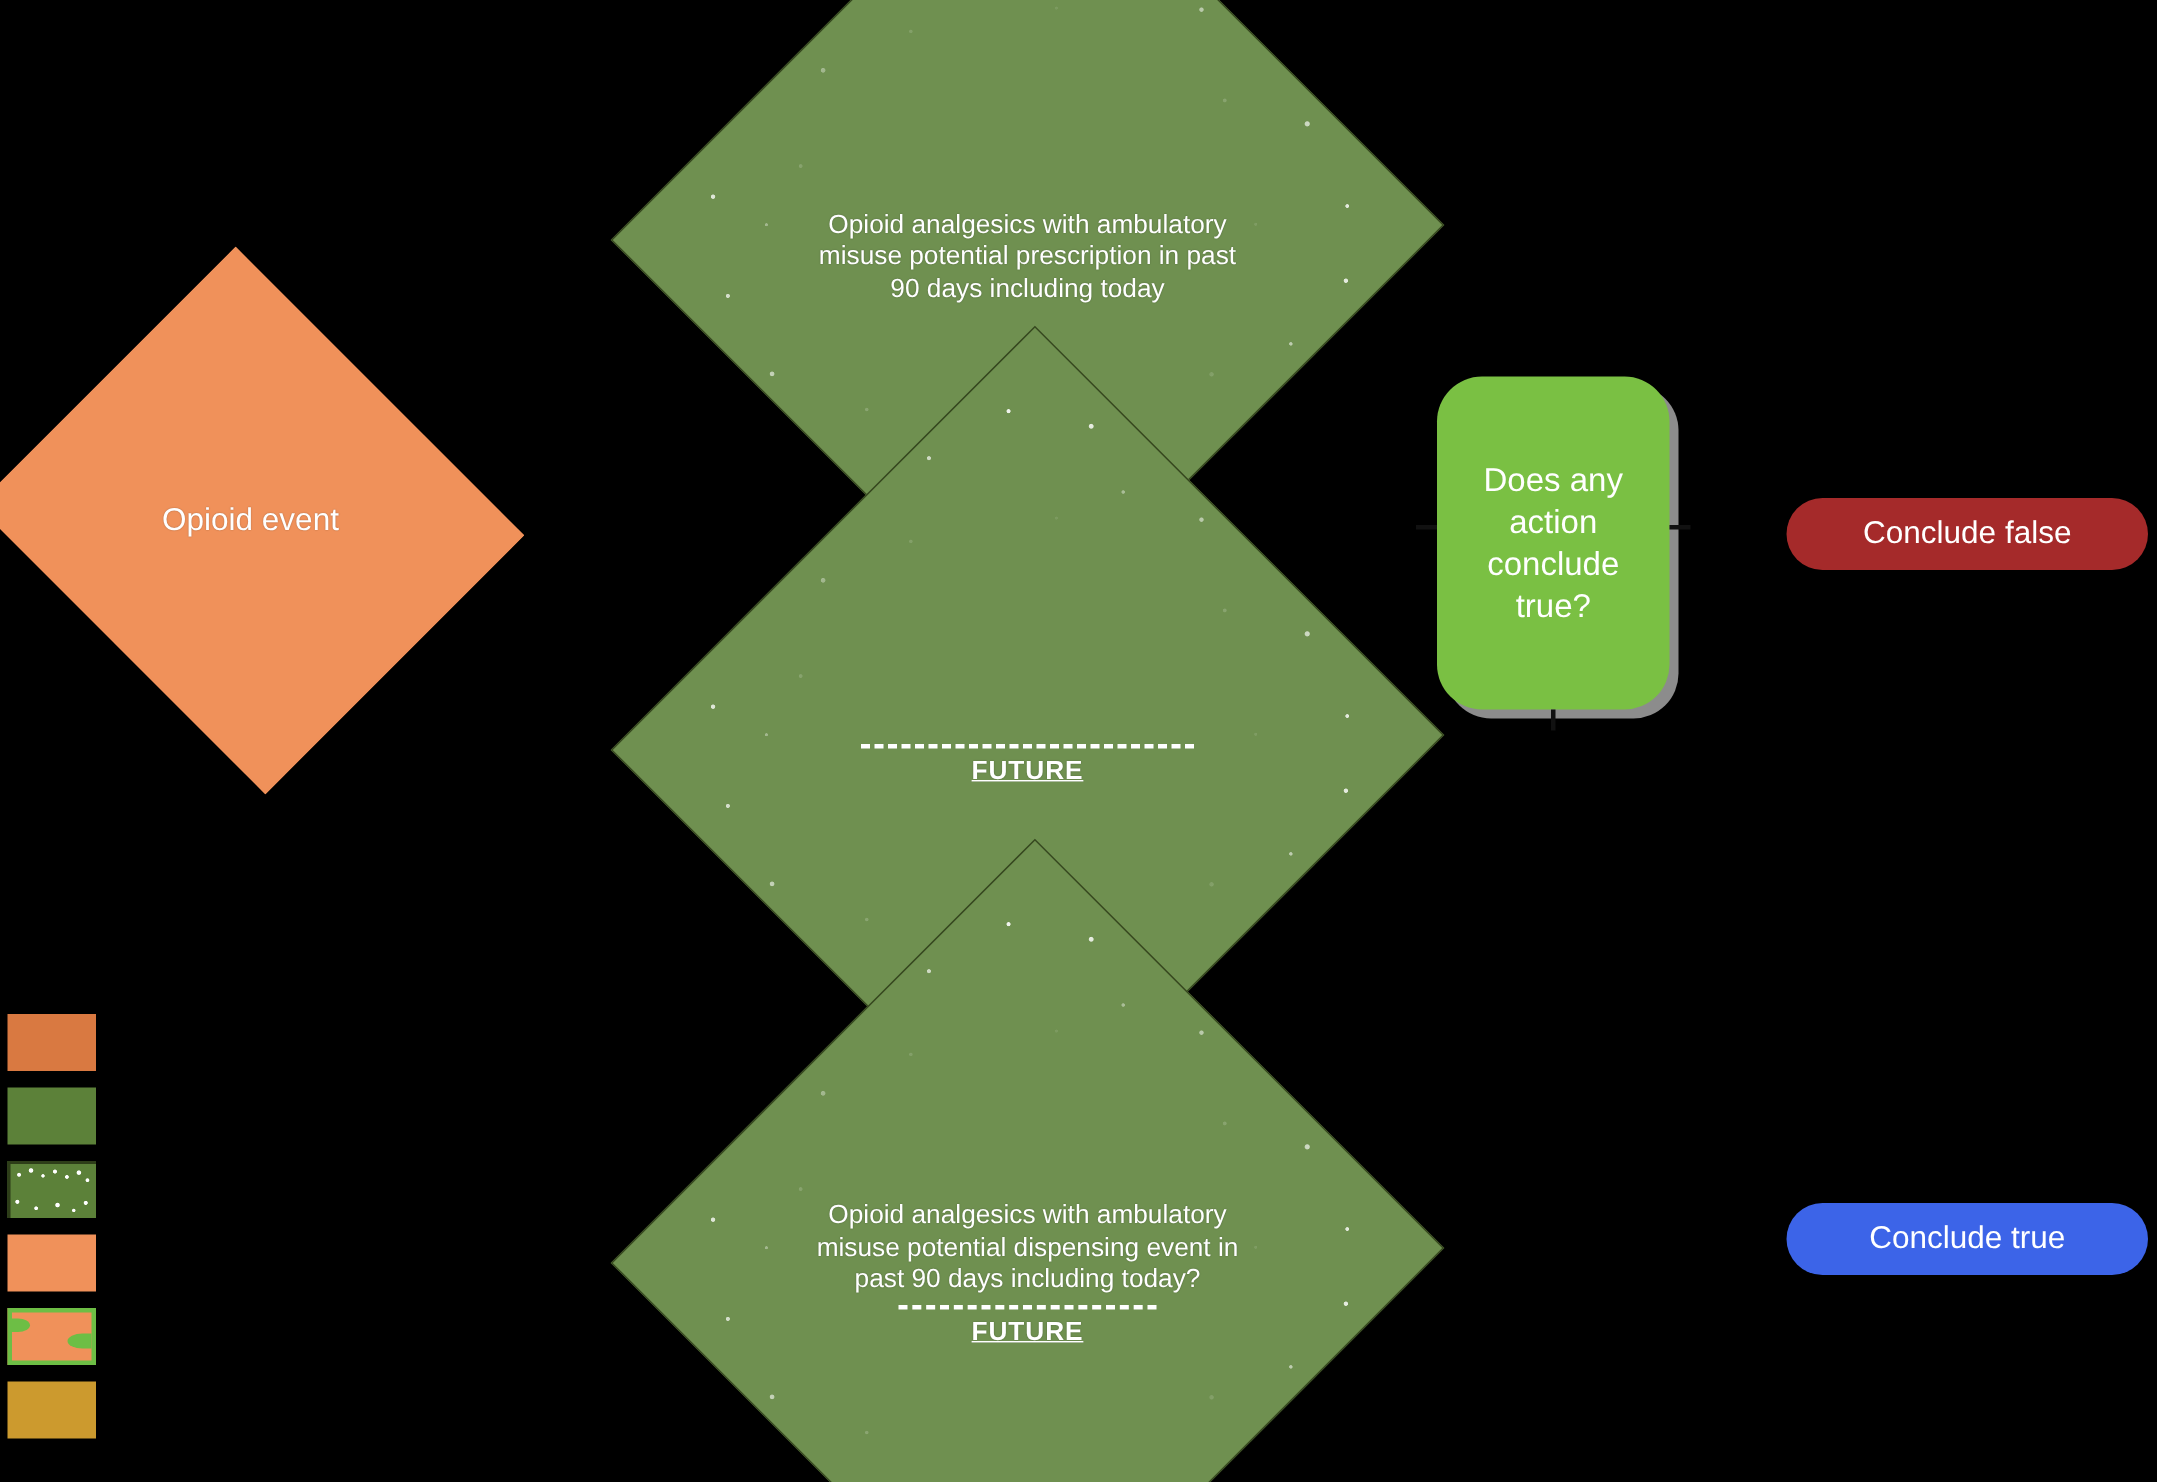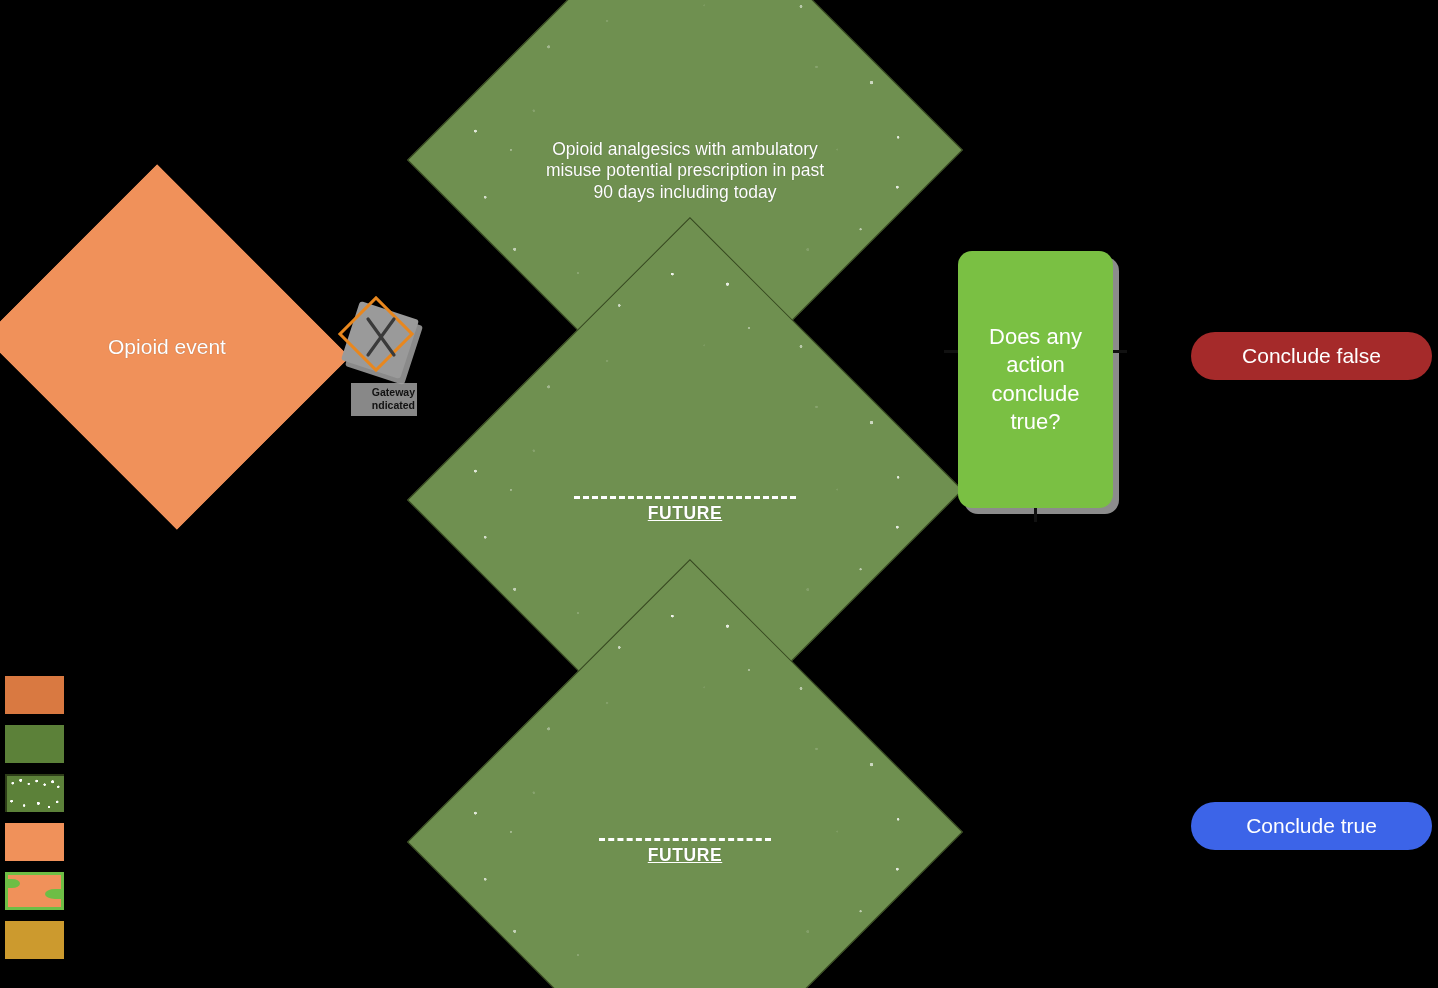--- a/index.html
+++ b/index.html
@@ -274,58 +274,46 @@
 </head>
 <body>
 
 <div id="canvas">
 
   <div class="diamond-wrap diamond-orange" style="left:31px; top:225px; width:272px; height:244px;">
     <div class="diamond-shape"></div>
     <div class="diamond-label">Opioid event</div>
   </div>
 
-  <div class="gateway-icon" style="left:345px; top:305px; width:80px; height:130px;">
-    <div class="gw-shadow"></div>
-    <div class="gw-plate"></div>
-    <div class="gw-outline"></div>
-    <svg class="gw-x" viewBox="0 0 36 44">
-      <line x1="5" y1="4" x2="31" y2="40" stroke="#3a3a3a" stroke-width="3.2" stroke-linecap="round"></line>
-      <line x1="31" y1="4" x2="5" y2="40" stroke="#3a3a3a" stroke-width="3.2" stroke-linecap="round"></line>
-    </svg>
-    <div class="gw-caption">
-      <div>Gateway</div>
-      <div>ndicated</div>
-    </div>
-  </div>
 
   <div class="diamond-wrap diamond-green" style="left:492px; top:-45px; width:386px; height:400px;">
     <div class="diamond-shape"></div>
     <div class="diamond-label" style="padding-top:8px;">
       <div>Opioid analgesics with ambulatory misuse potential prescription in past 90 days including today</div>
     </div>
   </div>
 
   <div class="diamond-wrap diamond-green" style="left:492px; top:295px; width:386px; height:400px;">
     <div class="diamond-shape"></div>
     <div class="diamond-label">
       <div class="future-divider"></div>
       <div class="future-text">FUTURE</div>
     </div>
   </div>
 
   <div class="diamond-wrap diamond-green" style="left:492px; top:637px; width:386px; height:400px;">
     <div class="diamond-shape"></div>
     <div class="diamond-label">
+      <div>Opioid analgesics with ambulatory misuse potential dispensing event in past 90 days including today?</div>
       <div class="future-divider" style="width:60%;"></div>
       <div class="future-text">FUTURE</div>
     </div>
   </div>
 
-  <div class="task-box" style="left:958px; top:251px; width:155px; height:257px; padding:0 14px;">
+  <div class="task-box" style="left:958px; top:251px; width:155px; height:222px; padding:0 14px;border-radius:30px;">
     <div class="task-box-label">Does any action conclude true?</div>
     <div class="port-stub" style="left:-14px; top:99px;"></div>
     <div class="port-stub" style="right:-14px; top:99px;"></div>
     <div class="port-stub vert" style="left:76px; bottom:-14px;"></div>
   </div>
 
   <div class="pill pill-true" style="left:1191px; top:802px; width:241px; height:48px;">
     <span>Conclude true</span>
   </div>
 

